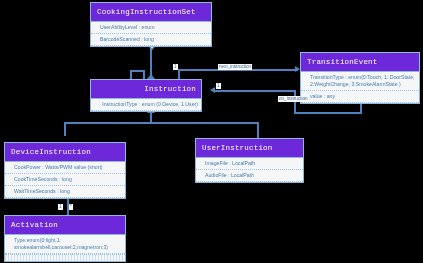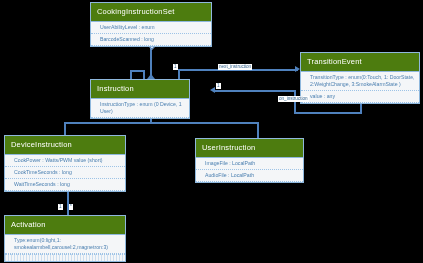--- a/index.html
+++ b/index.html
@@ -18,30 +18,31 @@
 
   
   .uml-class {
     position: absolute;
     background: #f4f6f8;
     border: 1px solid #8fb8dd;
     box-sizing: border-box;
     z-index: 5;
   }
   .uml-header {
-    background: #4d7c0f;
+    background: #6d28d9;
     color: #ffffff;
     font-size: 7.5px;
     line-height: 1.1;
     padding: 5px 5px 5px 6px;
     box-sizing: border-box;
     border-bottom: 1px solid #8fb8dd;
     letter-spacing: 0.2px;
     white-space: nowrap;
     overflow: hidden;
+    font-family: Liberation Mono, monospace;
   }
   .uml-attrs {
     padding: 0;
     margin: 0;
     list-style: none;
   }
   .uml-attrs li {
     font-size: 5.2px;
     line-height: 1.35;
     color: #4a7fb0;
@@ -167,28 +168,28 @@
   </div>
 
   <div class="uml-class" style="left:300px; top:52px; width:120px;">
     <div class="uml-header">TransitionEvent</div>
     <ul class="uml-attrs">
       <li>TransitionType : enum(0:Touch, 1: DoorState, 2:WeightChange, 3:SmokeAlarmState )</li>
       <li>value : any</li>
     </ul>
   </div>
 
-  <div class="uml-class" style="left:90px; top:79px; width:100px;">
+  <div class="uml-class" style="left:90px; top:79px; width:112px;text-align:right;">
     <div class="uml-header">Instruction</div>
     <ul class="uml-attrs">
       <li>InstructionType : enum (0 Device, 1 User)</li>
     </ul>
   </div>
 
-  <div class="uml-class" style="left:4px; top:135px; width:122px;">
+  <div class="uml-class" style="left:4px; top:142px; width:122px;">
     <div class="uml-header">DeviceInstruction</div>
     <ul class="uml-attrs">
       <li>CookPower : Watts/PWM value (short)</li>
       <li>CookTimeSeconds : long</li>
       <li>WaitTimeSeconds : long</li>
     </ul>
   </div>
 
   <div class="uml-class" style="left:195px; top:138px; width:109px;">
     <div class="uml-header">UserInstruction</div>

